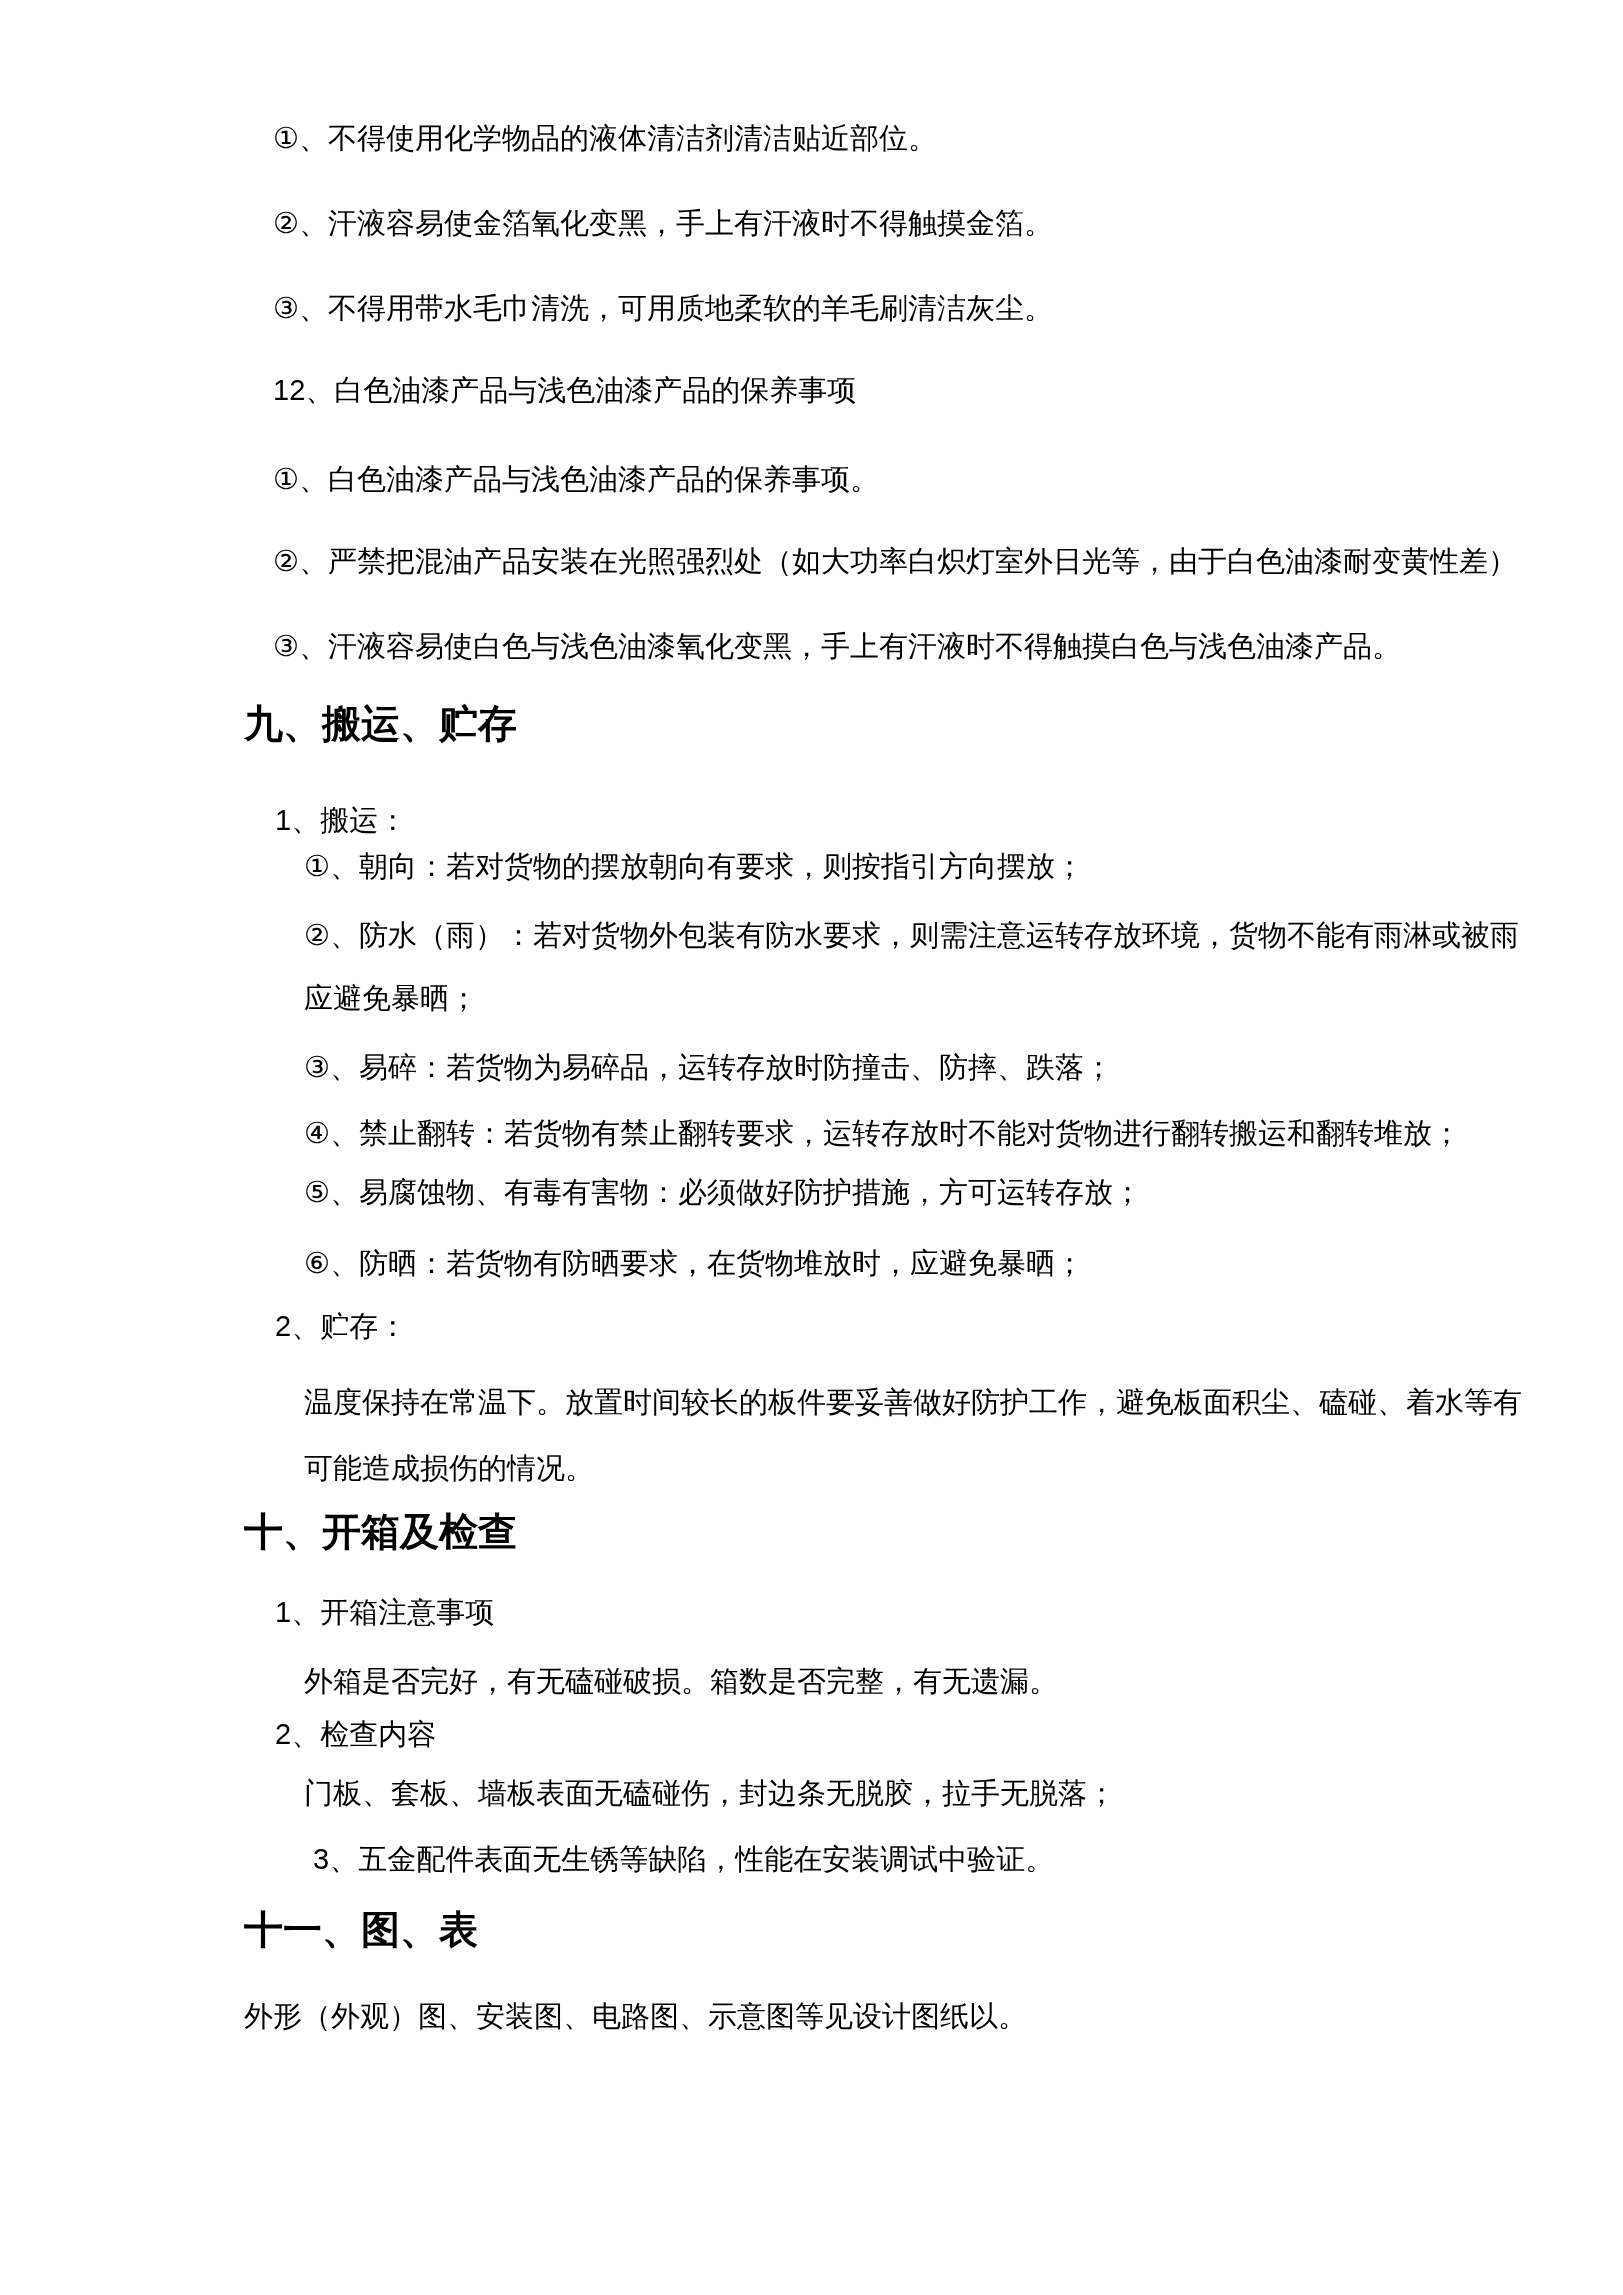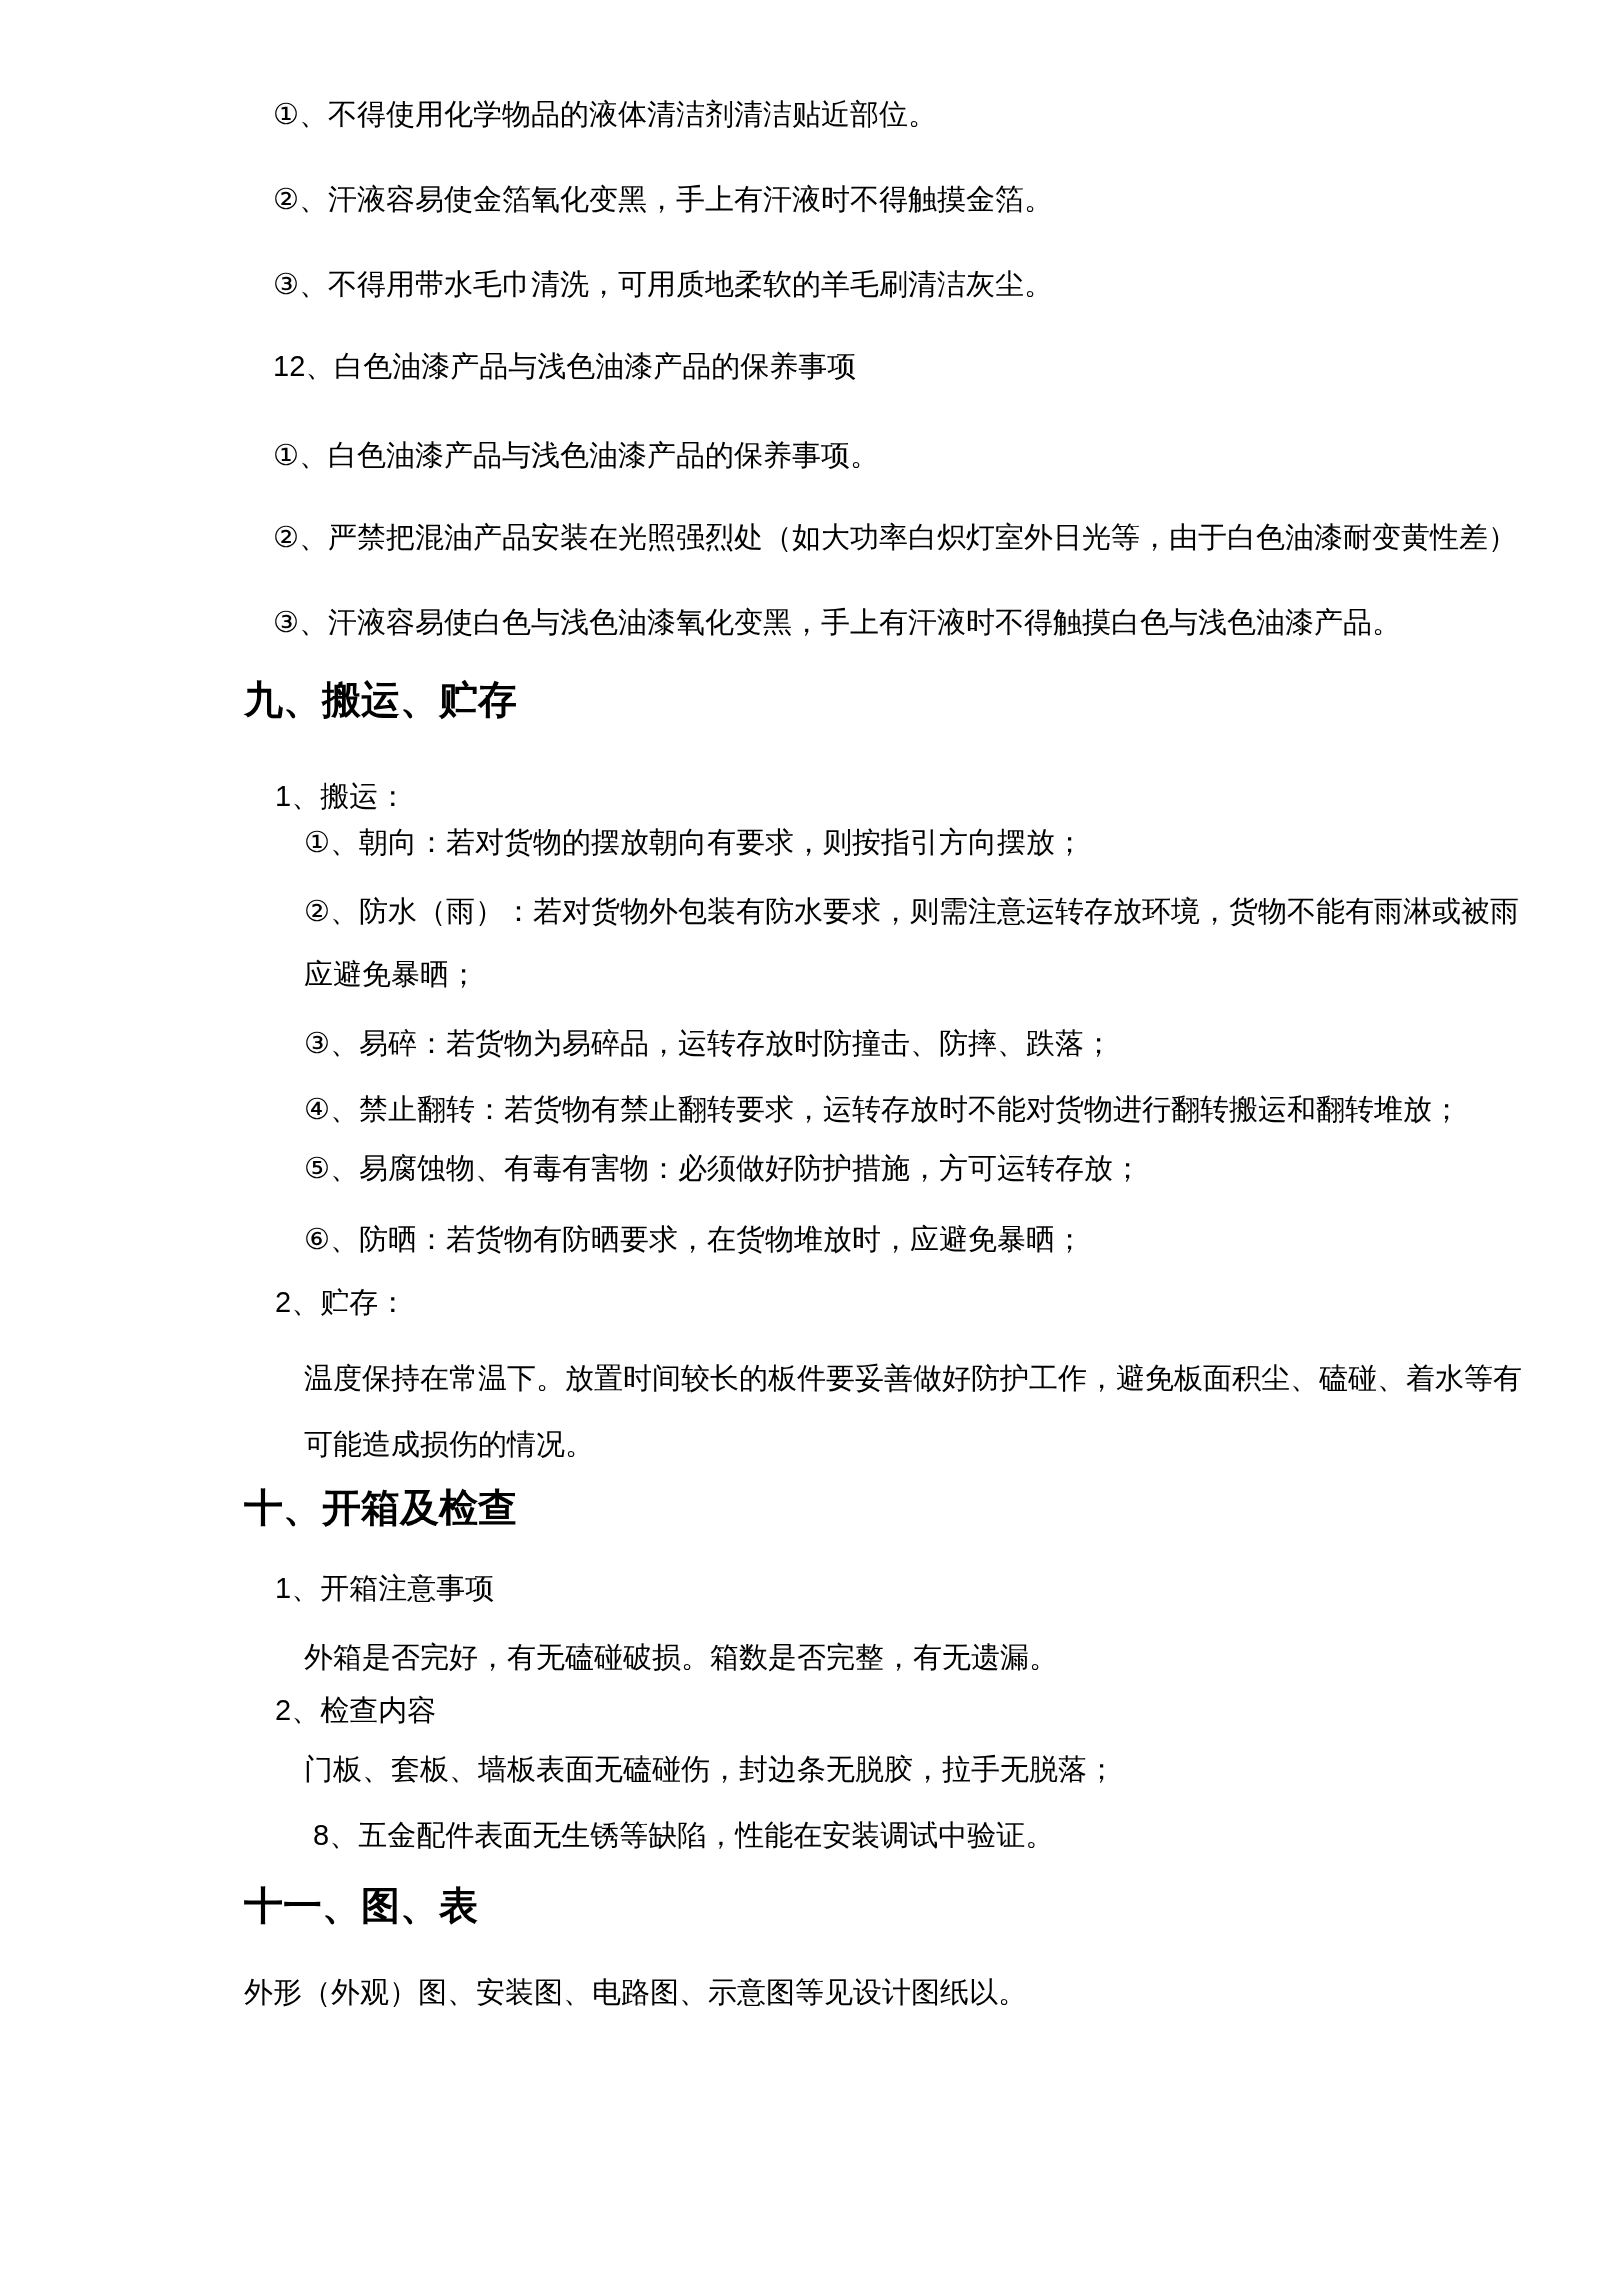--- a/index.html
+++ b/index.html
@@ -9,21 +9,21 @@
     height: 2295px;
     font-family: "Liberation Sans", "DejaVu Sans", sans-serif;
     color: #000000;
   }
   .page {
     position: relative;
     width: 1623px;
     height: 2295px;
     background: #ffffff;
     overflow: hidden;
-    padding-top: 94px;
+    padding-top: 118px;
   }
   .line {
     font-size: 29px;
     line-height: 41px;
     white-space: nowrap;
     color: #000000;
   }
   .heading {
     font-size: 39px;
     font-weight: 700;
@@ -62,19 +62,19 @@
   <div class="line ind-l2" style="margin-top:30px">⑥、防晒：若货物有防晒要求，在货物堆放时，应避免暴晒；</div>
   <div class="line ind-l1" style="margin-top:21.6px">2、贮存：</div>
   <div class="line ind-l2" style="margin-top:35px">温度保持在常温下。放置时间较长的板件要妥善做好防护工作，避免板面积尘、磕碰、着水等有</div>
   <div class="line ind-l2" style="margin-top:25px">可能造成损伤的情况。</div>
 
   <div class="heading ind-head" style="margin-top:13.7px">十、开箱及检查</div>
   <div class="line ind-l1" style="margin-top:29.4px">1、开箱注意事项</div>
   <div class="line ind-l2" style="margin-top:28px">外箱是否完好，有无磕碰破损。箱数是否完整，有无遗漏。</div>
   <div class="line ind-l1" style="margin-top:11.8px">2、检查内容</div>
   <div class="line ind-l2" style="margin-top:18.3px">门板、套板、墙板表面无磕碰伤，封边条无脱胶，拉手无脱落；</div>
-  <div class="line ind-l2b" style="margin-top:25px">8、五金配件表面无生锈等缺陷，性能在安装调试中验证。</div>
+  <div class="line ind-l2b" style="margin-top:25px">3、五金配件表面无生锈等缺陷，性能在安装调试中验证。</div>
 
   <div class="heading ind-head" style="margin-top:20px">十一、图、表</div>
   <div class="line ind-head" style="margin-top:36px">外形（外观）图、安装图、电路图、示意图等见设计图纸以。</div>
 
 </div>
 
 
 </body></html>

